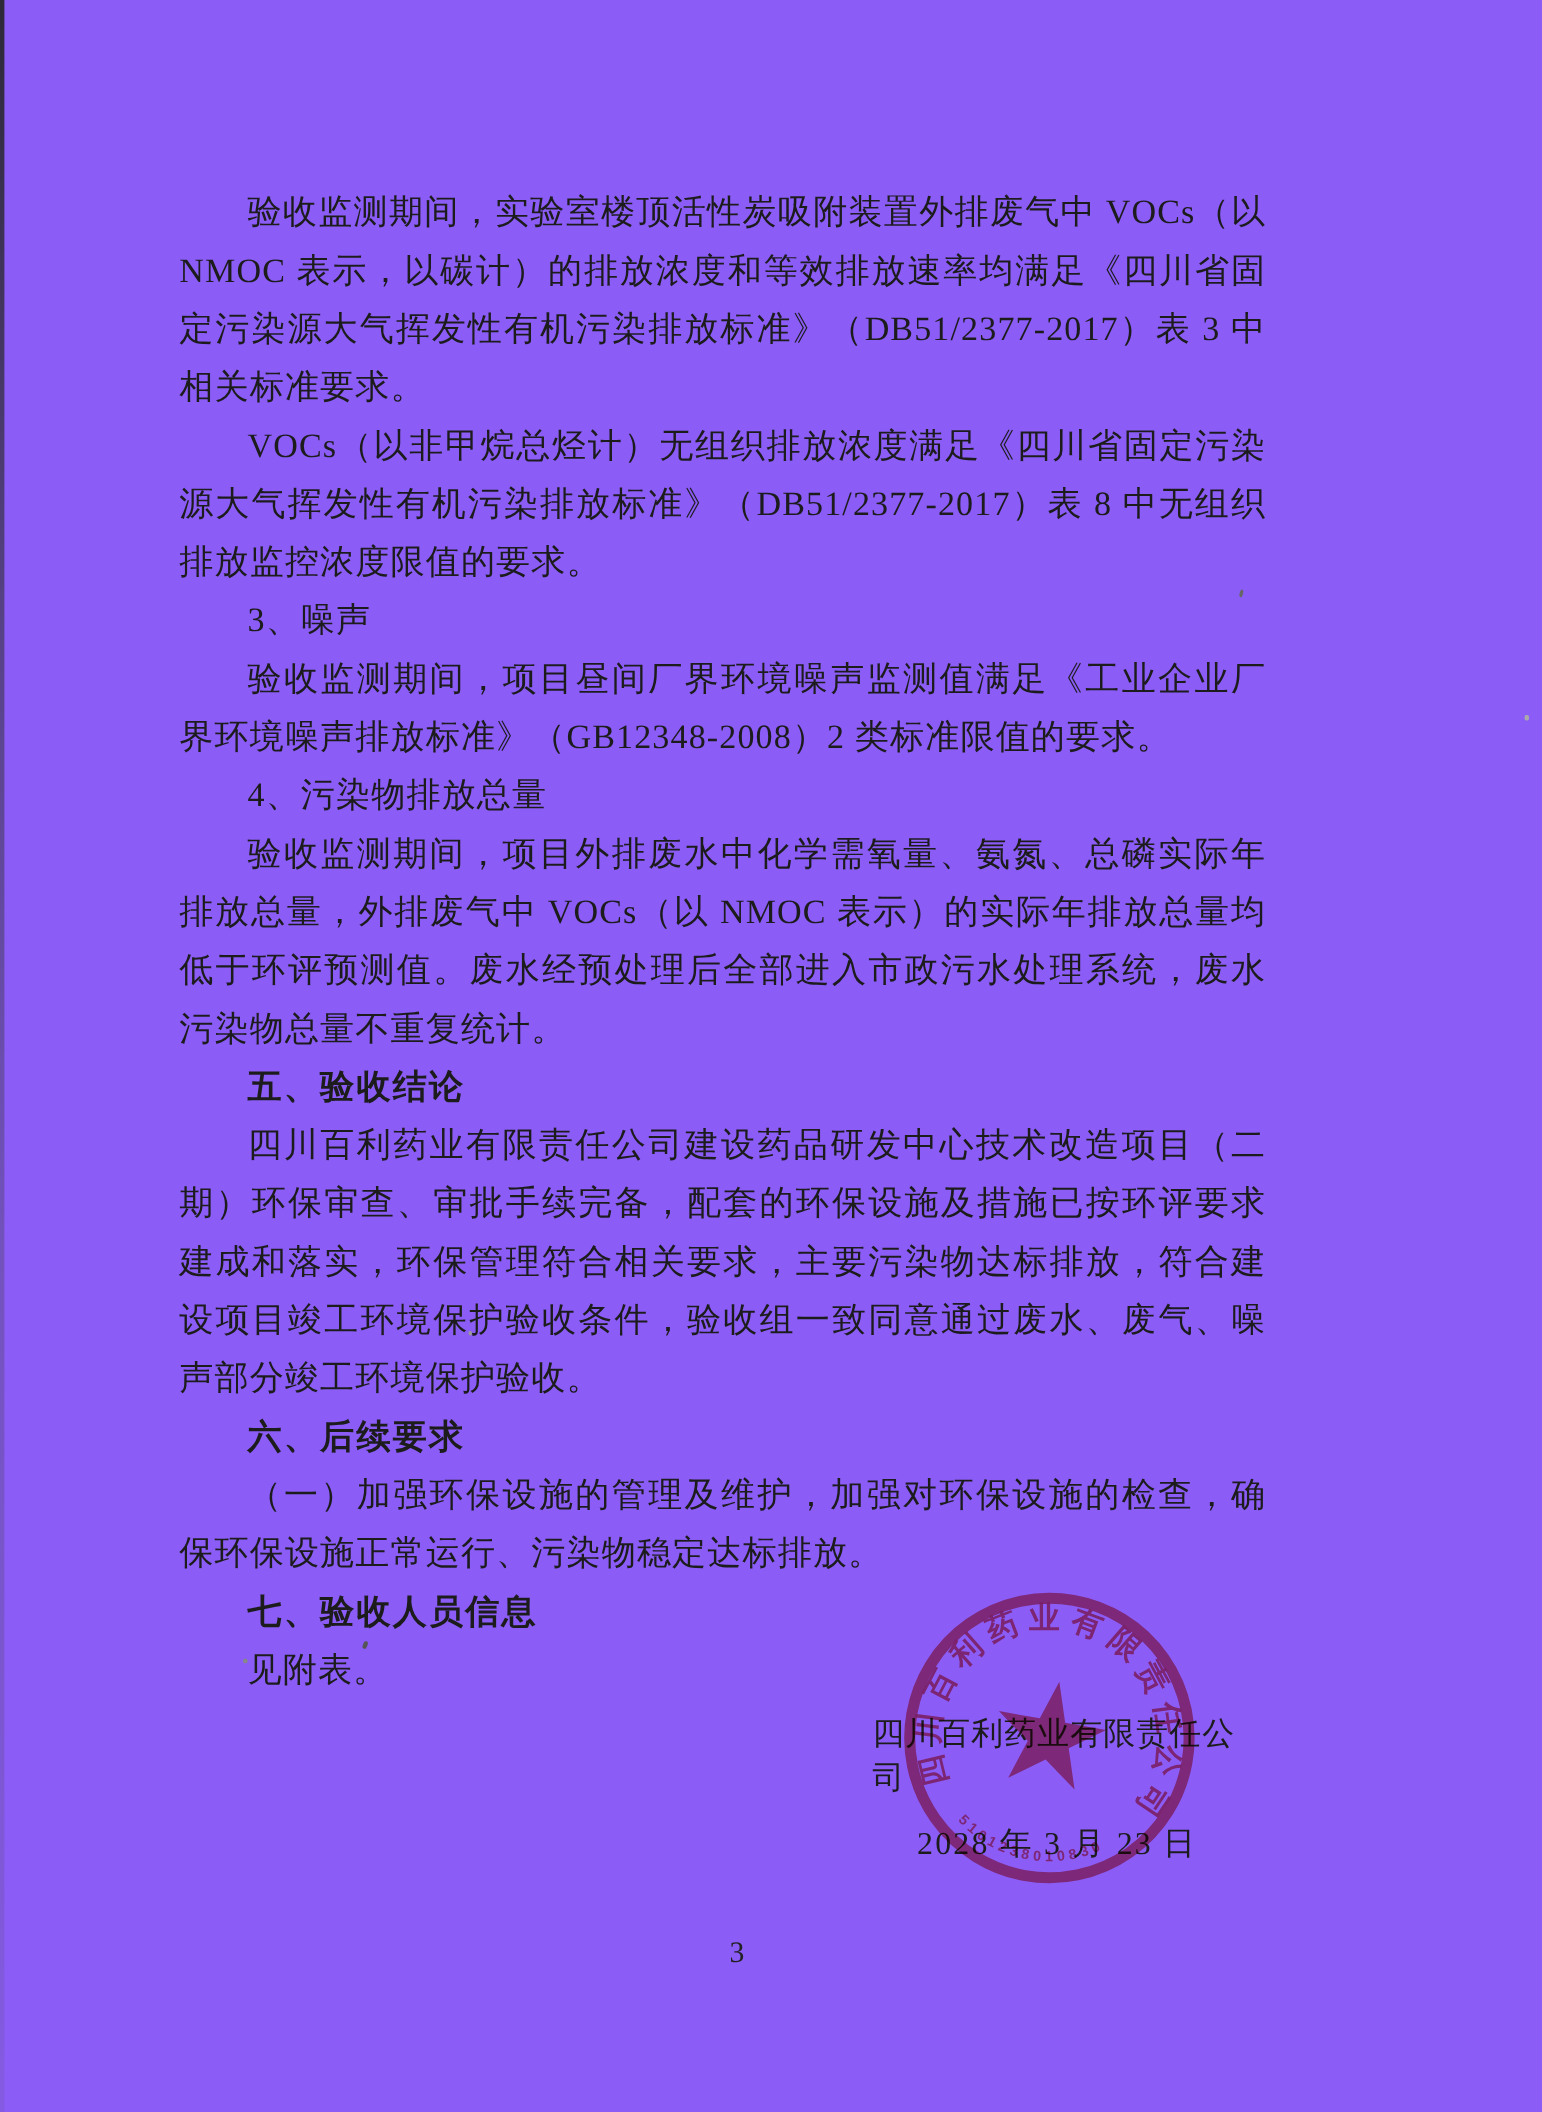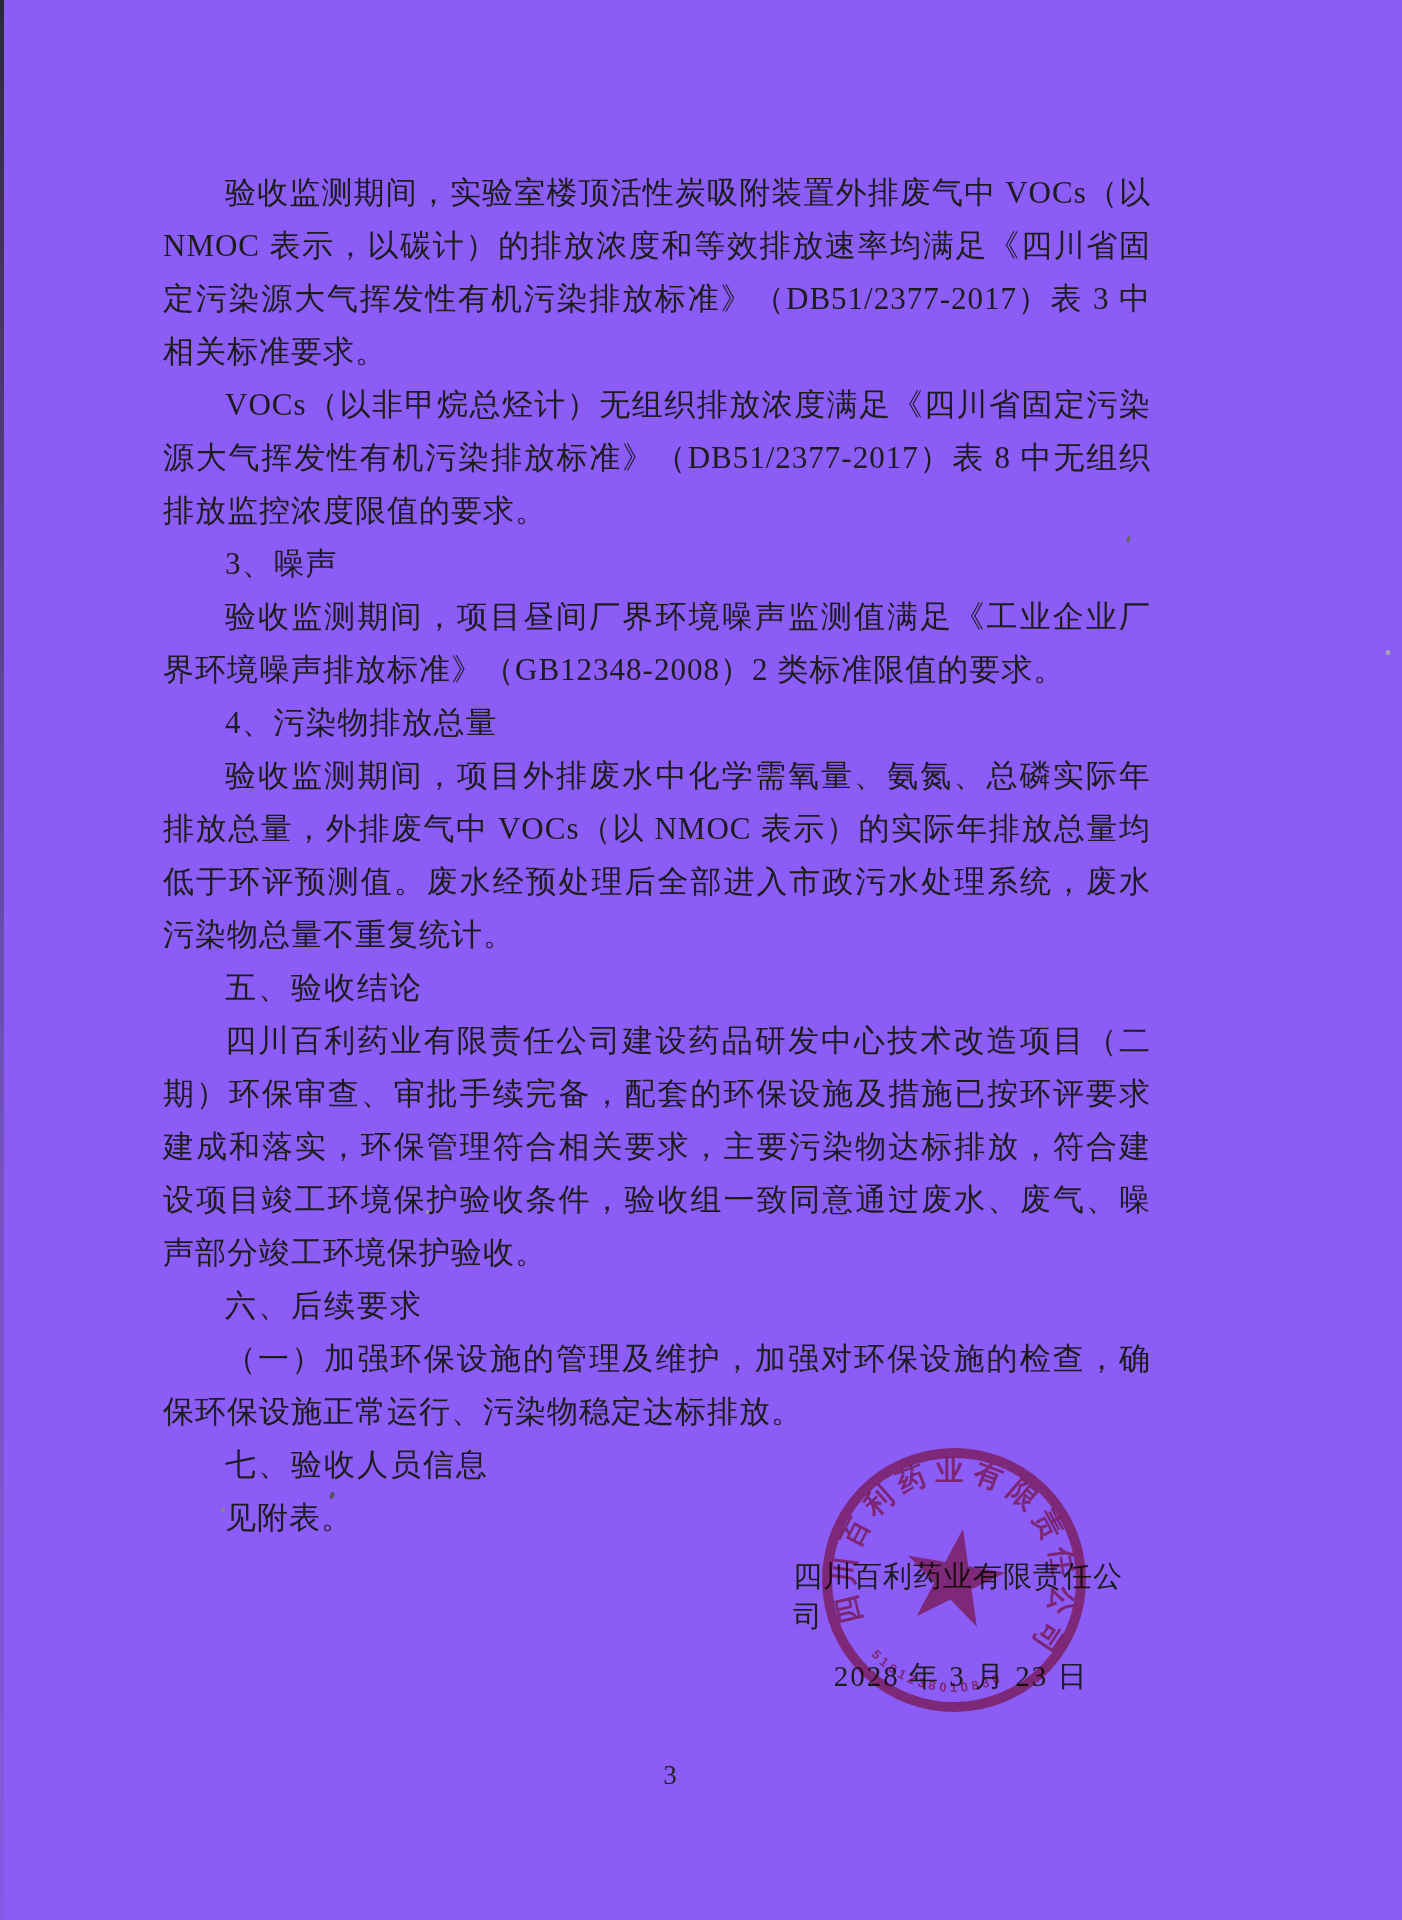--- a/index.html
+++ b/index.html
@@ -19,21 +19,21 @@
       rgba(60,60,60,.3) 60%, rgba(80,80,80,.12) 100%);
   }
   .body-text{
     position:absolute;left:163px;top:166px;width:988px;
     font-size:31px;line-height:53px;letter-spacing:1px;
     color:#1c1c1c;text-align:justify;
   }
   .body-text p{margin:0;text-indent:2em;}
   .heading{
     font-family:"Liberation Sans","DejaVu Sans",sans-serif;
-    font-weight:400;letter-spacing:2px;
+    font-weight:700;letter-spacing:2px;
   }
   .signature{
     position:absolute;left:793px;top:1556px;width:336px;
     color:#1c1c1c;
   }
   .signature .company{
     font-size:29px;letter-spacing:1px;line-height:40px;text-align:left;
   }
   .signature .date{
     font-size:29px;letter-spacing:2px;line-height:40px;

